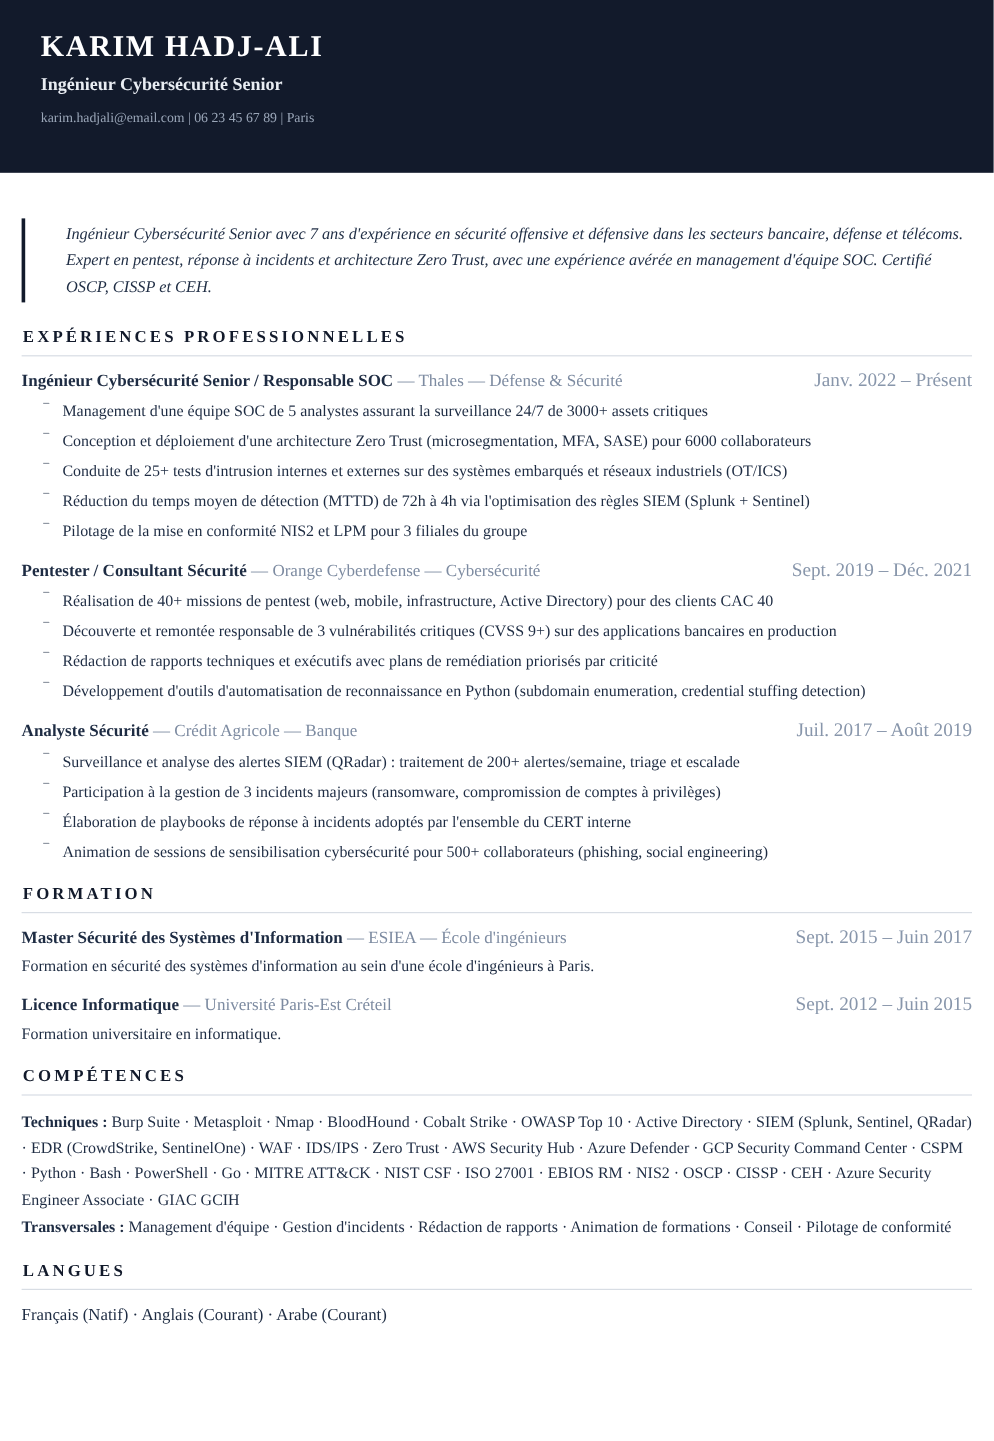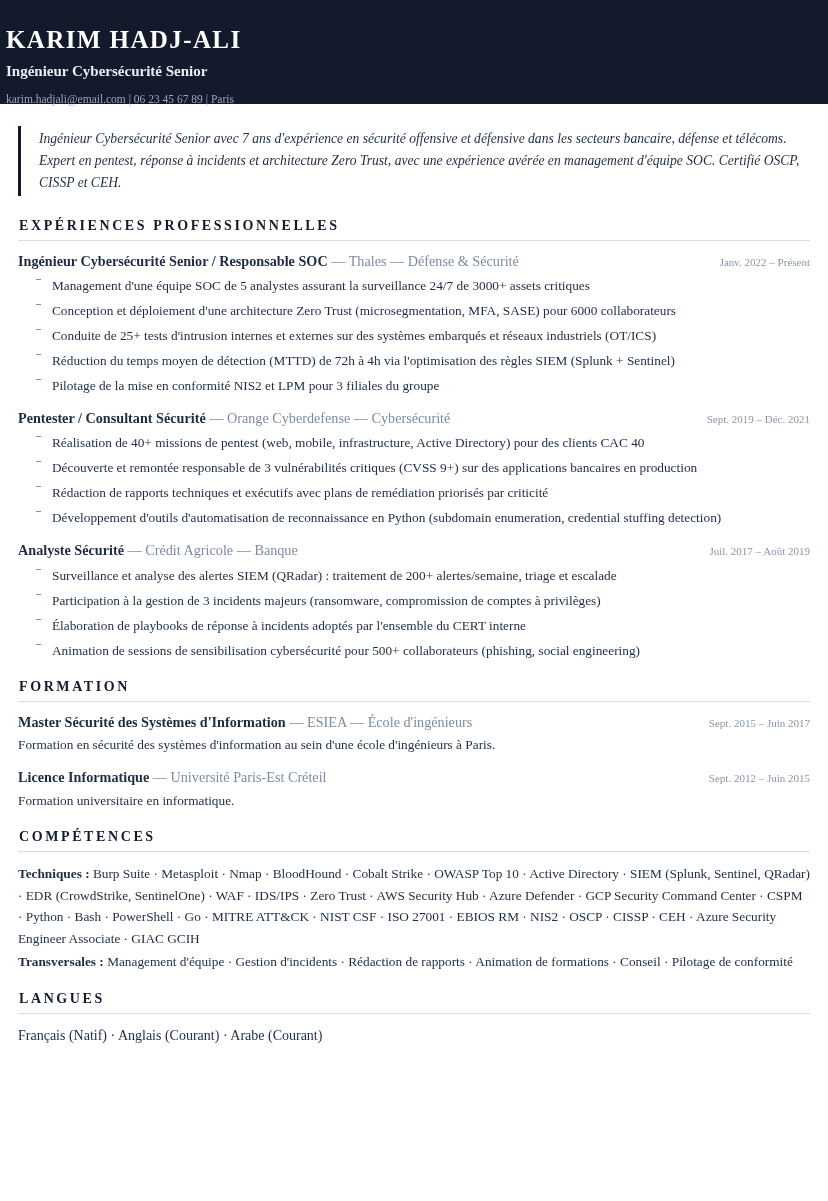--- a/index.html
+++ b/index.html
@@ -20,22 +20,22 @@
     font-family:"Liberation Serif","DejaVu Serif",serif;
     color:var(--ink);
     -webkit-font-smoothing:antialiased;
   }
   .page{width:828px;min-height:1201px;background:#fff;position:relative;}
 
   
   .hdr{
     background:var(--navy);
     color:#fff;
-    padding:26px 18px 22px 6px;
-    height:104px;
+    padding:26px 18px 22px 34px;
+    height:144px;
   }
   .hdr-name{
     font-size:25px;
     font-weight:700;
     letter-spacing:1.4px;
     line-height:1.1;
     margin:0 0 8px 0;
     color:#ffffff;
   }
   .hdr-title{
@@ -51,22 +51,22 @@
     line-height:1.3;
     margin:0;
   }
 
   
   .body{padding:22px 18px 20px 18px;}
 
   
   .summary{
     border-left:3px solid var(--navy);
-    padding:2px 6px 2px 18px;
-    margin:0 0 22px 0;
+    padding:2px 6px 2px 34px;
+    margin:16px 0 22px 0;
   }
   .summary p{
     margin:0;
     font-style:italic;
     font-size:13.6px;
     line-height:1.62;
     color:var(--ink);
   }
 
   
@@ -104,21 +104,21 @@
   .entry-role{
     font-weight:700;
     color:var(--ink);
   }
   .entry-org{
     color:var(--muted2);
     font-weight:400;
   }
   .entry-date{
     flex:0 0 auto;
-    font-size:11px;
+    font-size:16px;
     color:var(--muted);
     white-space:nowrap;
     text-align:right;
     padding-top:1px;
   }
 
   
   ul.bullets{
     list-style:none;
     margin:4px 0 0 0;

